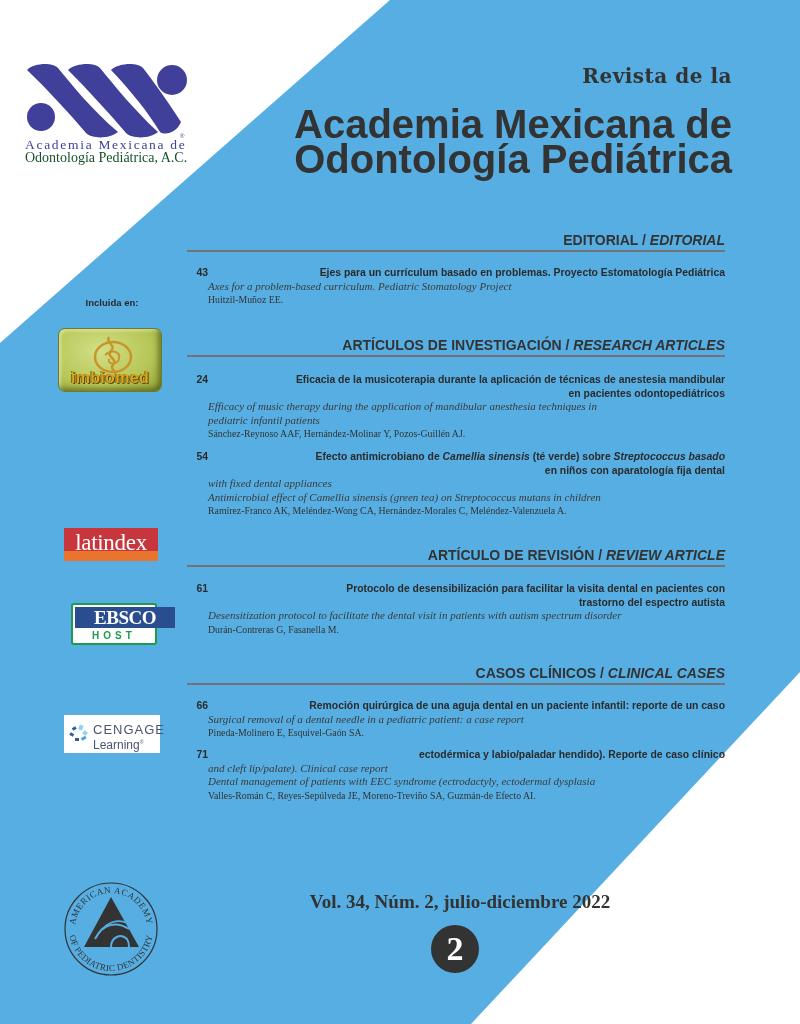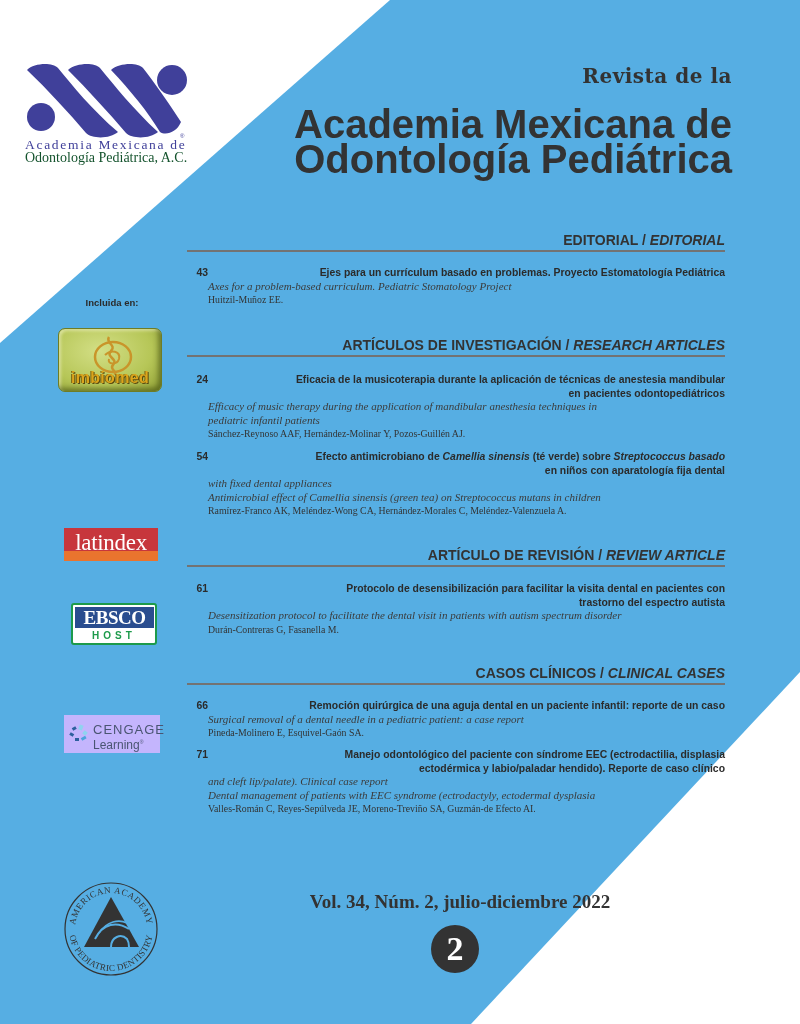--- a/index.html
+++ b/index.html
@@ -23,24 +23,24 @@
   .imbiomed { position:absolute; left:58px; top:328px; width:104px; height:64px; border-radius:7px;
     background:radial-gradient(ellipse at 40% 35%, #d3df86 0%, #b6c657 60%, #8f9e35 100%);
     border:1px solid #6e7c26; box-shadow: inset -3px -3px 5px rgba(40,50,0,0.45), inset 2px 2px 3px rgba(255,255,220,0.5); overflow:hidden; }
   .imbiomed svg { position:absolute; left:0; top:0; }
   .imb-text { position:absolute; left:0; width:102px; top:40px; text-align:center; font-weight:bold; font-size:16px; line-height:18px; color:#dba51c; text-shadow: 1px 1px 0 #5a4a10, -1px 0 0 #7a6416; letter-spacing:0.3px; }
 
   .latindex { position:absolute; left:64px; top:500px; width:94px; height:33px; background:linear-gradient(to bottom, #c7363c 0%, #c7363c 70%, #e9742e 70%, #e9742e 100%);margin-top:28px; }
   .lat-text { position:absolute; left:0; width:94px; top:1px; text-align:center; font-family:"Liberation Serif", serif; font-size:23px; line-height:28px; color:#fff; letter-spacing:-0.3px; }
 
   .ebsco { position:absolute; left:71px; top:603px; width:86px; height:42px; background:#fff; border:2px solid #1d9a4b; border-radius:3px; }
-  .ebsco-top { position:absolute; left:2px; top:2px; width:79px; height:21px; background:#2a4d8f; text-align:center; font-family:"Liberation Serif", serif; font-weight:bold; font-size:19px; line-height:21px; color:#fff; letter-spacing:-0.5px; }
+  .ebsco-top { position:absolute; left:2px; top:2px; width:100px; height:21px; background:#2a4d8f; text-align:center; font-family:"Liberation Serif", serif; font-weight:bold; font-size:19px; line-height:21px; color:#fff; letter-spacing:-0.5px; }
   .ebsco-bot { position:absolute; left:2px; top:24px; width:78px; height:13px; text-align:center; font-weight:bold; font-size:10px; line-height:13px; color:#1d9a4b; letter-spacing:4px; }
 
-  .cengage { position:absolute; left:64px; top:715px; width:96px; height:38px; background:#c4b5fd; }
+  .cengage { position:absolute; left:64px; top:715px; width:96px; height:38px; background:#ffffff; }
   .cengage svg { position:absolute; left:5px; top:9px; }
   .cg1 { position:absolute; left:29px; top:8px; font-size:13px; line-height:14px; color:#4a5572; letter-spacing:1px; white-space:nowrap; }
   .cg2 { position:absolute; left:29px; top:21px; font-size:12px; line-height:13px; color:#4a5572; white-space:nowrap; }
   .cg2 sup { font-size:5px; }
 
   
   .sec-head { position:absolute; left:187px; width:538px; height:20px; line-height:16px; border-bottom:2px solid #737373; text-align:right; font-weight:bold; font-size:14px; color:#333; white-space:pre; }
   .sec-head em { font-style:italic; }
   .entry { position:absolute; left:187px; width:538px; display:flex; }
   .pg { width:21px; flex:0 0 21px; font-weight:bold; font-size:10.4px; line-height:13.5px; color:#2b2b2b;text-align:right; }
@@ -166,21 +166,20 @@
   <div class="ebody">
     <div class="tl">Remoción quirúrgica de una aguja dental en un paciente infantil: reporte de un caso</div>
     <div class="en">Surgical removal of a dental needle in a pediatric patient: a case report</div>
     <div class="au">Pineda-Molinero E, Esquivel-Gaón SA.</div>
   </div>
 </div>
 
 <div class="entry" style="top:748px">
   <div class="pg">71</div>
   <div class="ebody">
-    <div class="tl">Manejo odontológico del paciente con síndrome EEC (ectrodactilia, displasia</div>
     <div class="tl">ectodérmica y labio/paladar hendido). Reporte de caso clínico</div>
     <div class="en">and cleft lip/palate). Clinical case report</div>
     <div class="en">Dental management of patients with EEC syndrome (ectrodactyly, ectodermal dysplasia</div>
     <div class="au">Valles-Román C, Reyes-Sepúlveda JE, Moreno-Treviño SA, Guzmán-de Efecto AI.</div>
   </div>
 </div>
 
 <svg class="seal" viewBox="0 0 104 104" width="104" height="104">
   <defs>
     <path id="sealTop" d="M16,52 A36,36 0 0 1 88,52"></path>

